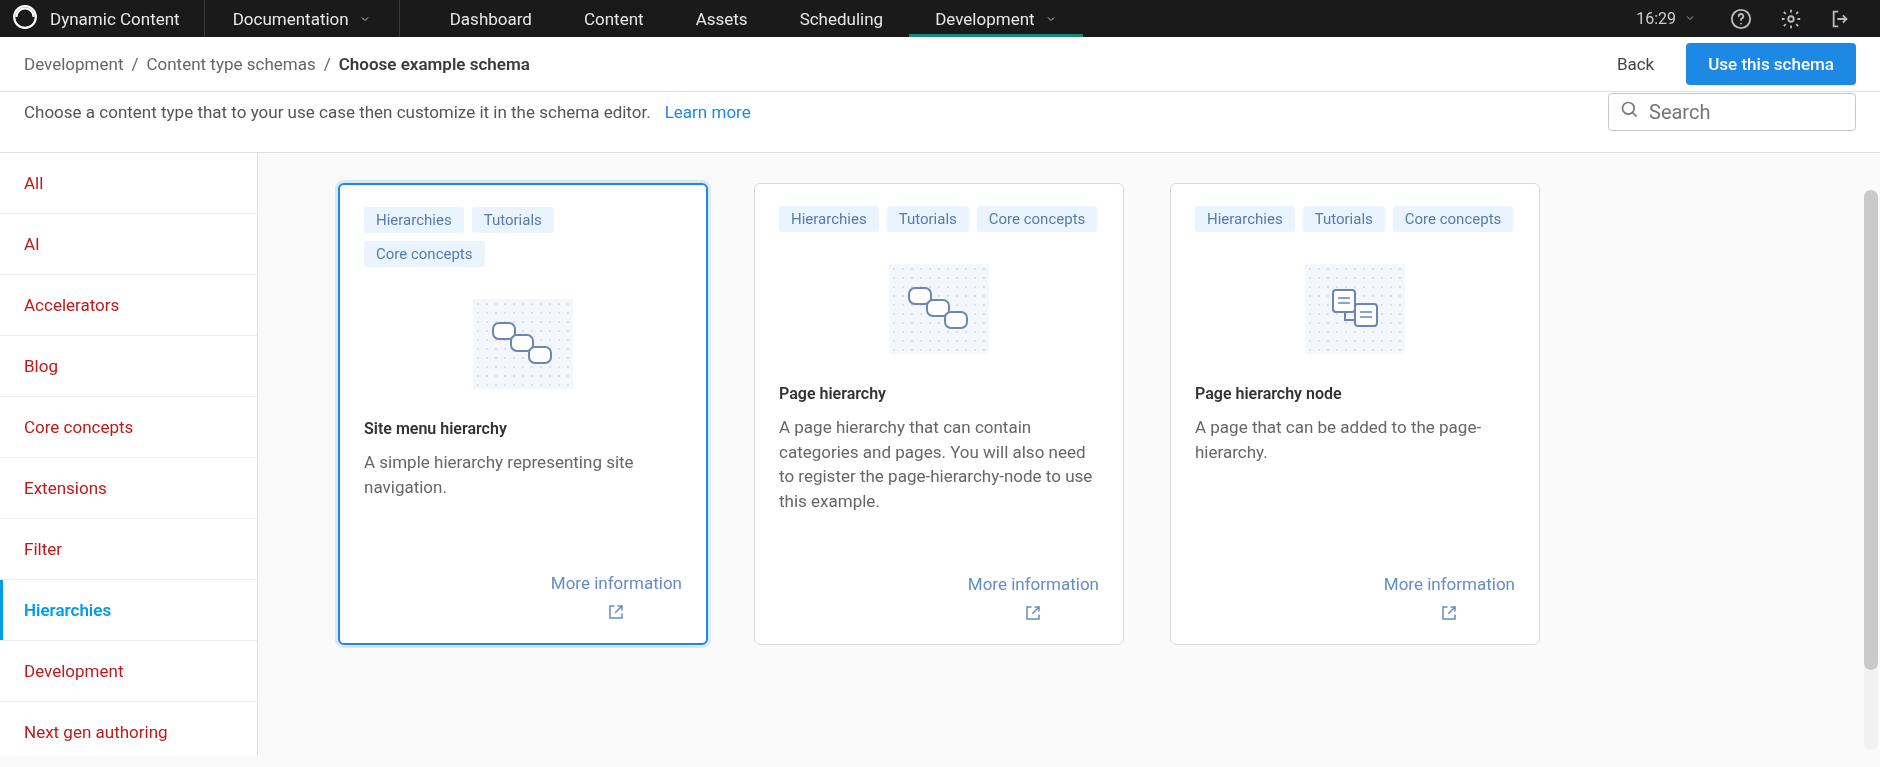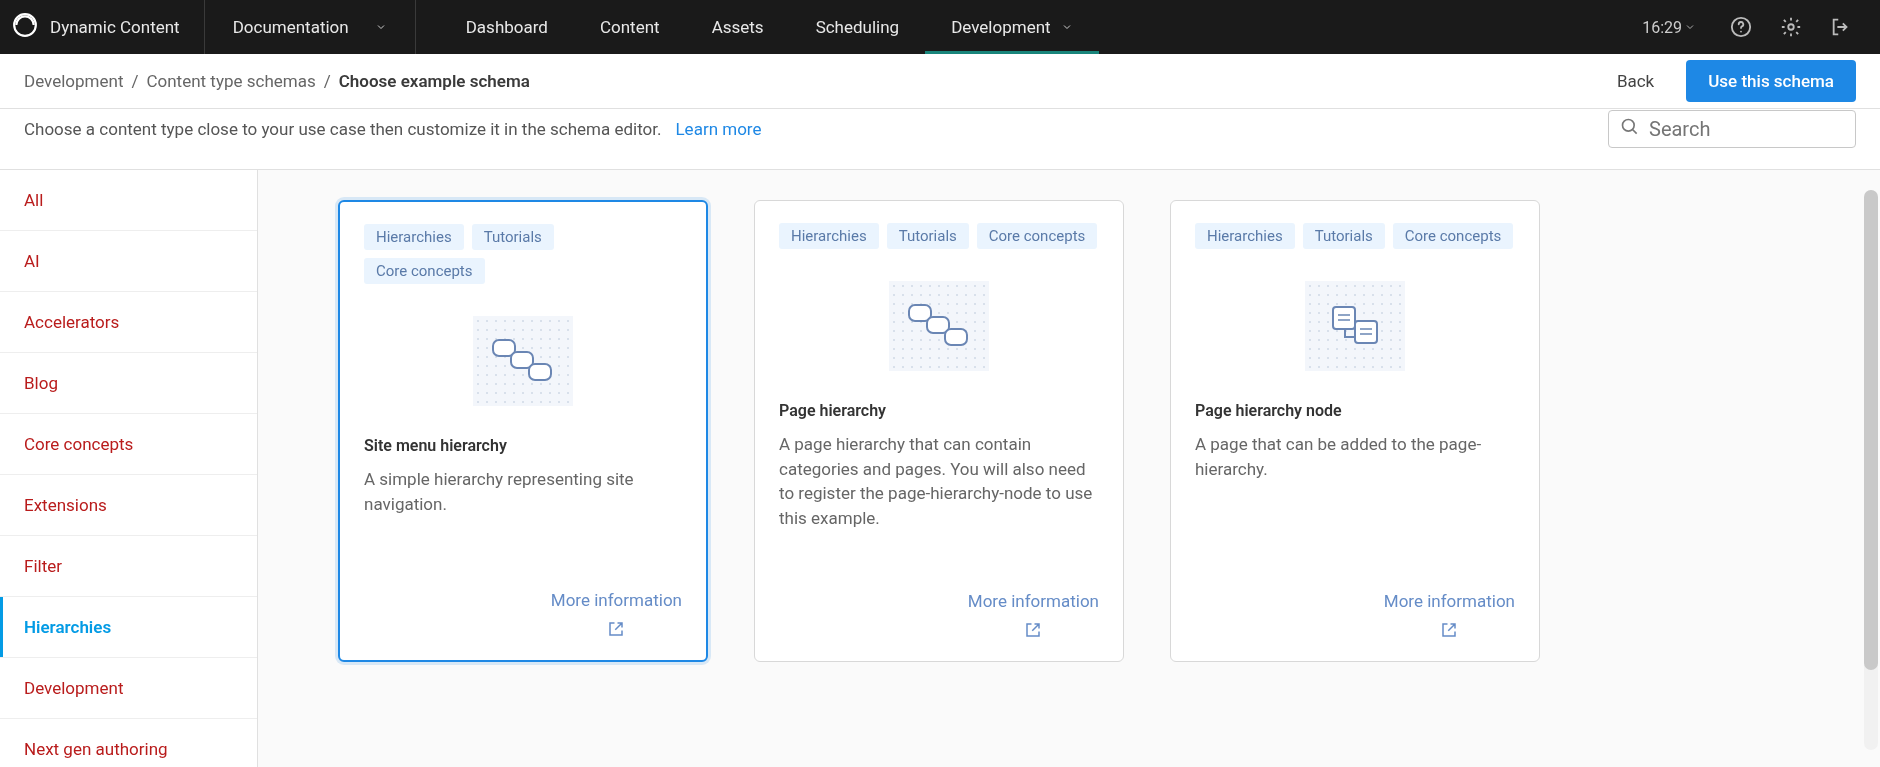--- a/index.html
+++ b/index.html
@@ -14,40 +14,40 @@
     --border-light: #e0e0e0;
     --tag-bg: #eaf4fe;
     --sidebar-active: #039be5;
     --link-blue: #658cc7;
   }
   * { box-sizing: border-box; margin: 0; padding: 0; font-family: -apple-system, BlinkMacSystemFont, "Segoe UI", Roboto, sans-serif; }
   body { width: 1880px; height: 767px; background: var(--bg-content); overflow: hidden; }
 
   
   .topbar {
-    height: 54px;
+    height: 37px;
     background: var(--bg-dark);
     display: flex;
     align-items: center;
     color: #e8e8e8;
     font-size: 17px;
     position: relative;
   }
   .brand {
     display: flex;
     align-items: center;
     gap: 12px;
     padding: 0 24px 0 12px;
     height: 100%;
     border-right: 1px solid #3a3a3a;
   }
   .hub-dropdown {
     display: flex;
     align-items: center;
-    gap: 26px;
+    gap: 10px;
     padding: 0 28px;
     height: 100%;
     border-right: 1px solid #3a3a3a;
     cursor: pointer;
   }
   .main-nav { display: flex; height: 100%; margin-left: 24px; align-items: flex-end; }
   .main-nav-item {
     display: flex;
     align-items: center;
     padding: 0 26px;
@@ -67,21 +67,21 @@
     margin-left: auto;
     display: flex;
     align-items: center;
     gap: 8px;
     padding-right: 18px;
     height: 100%;
   }
   .time-dropdown {
     display: flex;
     align-items: center;
-    gap: 2px;
+    gap: 8px;
     padding-right: 16px;
     cursor: pointer;
     color: #ccc;
     font-size: 16px;
   }
   .topbar-icon {
     width: 42px;
     height: 42px;
     display: flex;
     align-items: center;
@@ -342,21 +342,21 @@
     <span>/</span>
     <span class="current">Choose example schema</span>
   </div>
   <div class="subheader-actions">
     <button class="btn-back">Back</button>
     <button class="btn-primary">Use this schema</button>
   </div>
 </div>
 
 <div class="inforow">
-  <span>Choose a content type close to your use case then customize it in the schema editor.</span>
+  <span>Choose a content type that to your use case then customize it in the schema editor.</span>
   <span class="learn-more">Learn more</span>
   <div class="search-wrap">
     <span class="sicon">
       <svg width="20" height="20" viewBox="0 0 24 24">
           <circle cx="10" cy="10" r="7" fill="none" stroke="#777" stroke-width="2"></circle>
           <path d="M15 15l5 5" stroke="#777" stroke-width="2"></path>
         </svg>
     </span>
     <input type="text" placeholder="Search" style="">
   </div>

